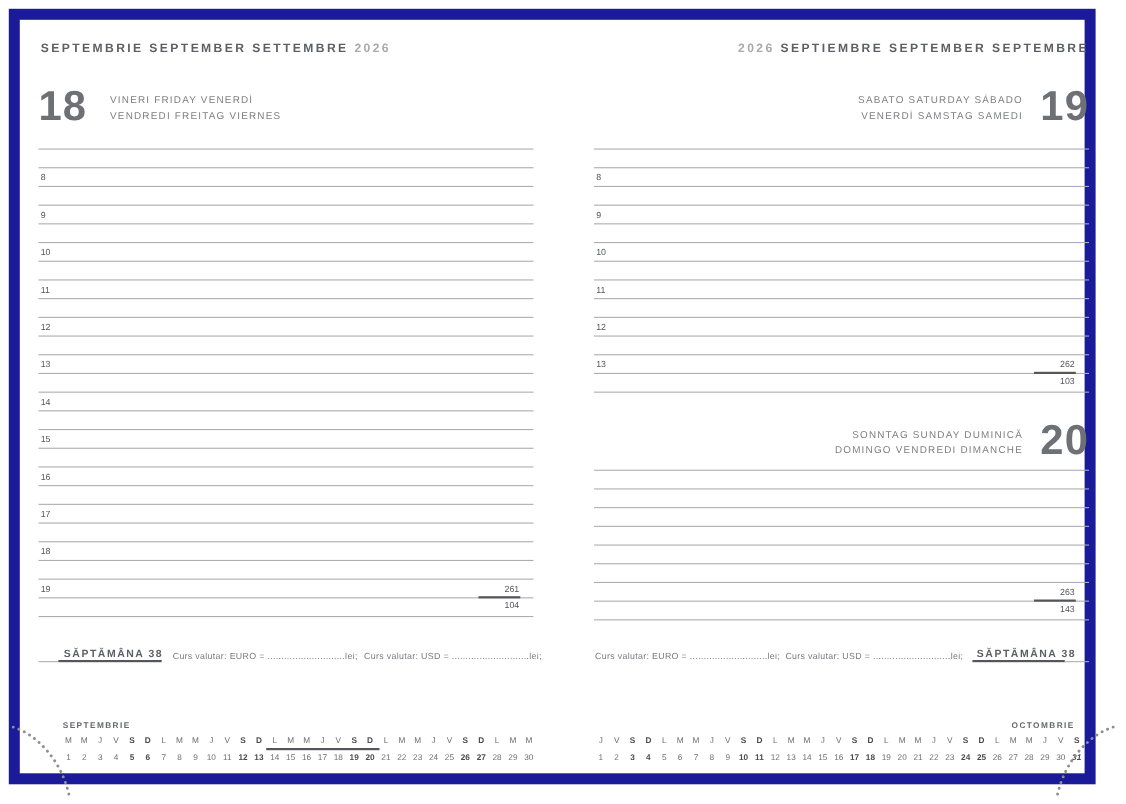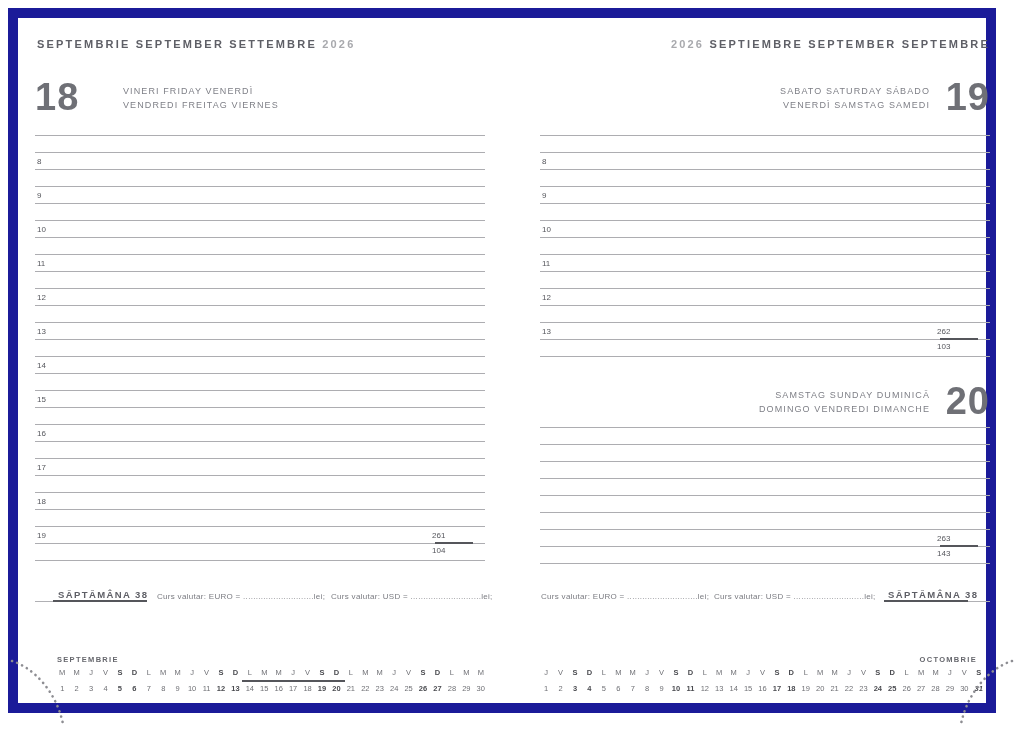--- a/index.html
+++ b/index.html
@@ -24,21 +24,21 @@
     font-size:38px;line-height:34px;font-weight:600;color:#6f7076;letter-spacing:1px;
   }
   .day-names{
     font-size:9px;line-height:14px;letter-spacing:1.1px;color:#7e7f86;white-space:nowrap;
   }
   .r{text-align:right;}
   
   .schedule{position:absolute;}
   .hline{position:absolute;left:0;right:0;height:1px;background:#adadb1;}
   .hour{position:absolute;left:2px;font-size:8px;line-height:10px;color:#55565c;}
-  .mark-num{position:absolute;right:13px;width:40px;text-align:left;font-size:8px;line-height:10px;color:#55565c;}
+  .mark-num{position:absolute;right:13px;width:40px;text-align:right;font-size:8px;line-height:10px;color:#55565c;}
   .mark-line{position:absolute;right:12px;width:38px;height:2px;background:#55565b;}
   
   .week-label{
     font-size:9.5px;font-weight:bold;letter-spacing:1.4px;color:#5e5f66;top:589px;white-space:nowrap;
   }
   .thickline{height:2px;background:#55565b;top:600px;}
   .thinline{height:1px;background:#b0b0b4;top:601px;}
   .currency{
     font-size:8px;letter-spacing:0.3px;color:#7a7b81;top:592px;white-space:nowrap;
   }
@@ -56,33 +56,33 @@
 </style>
 </head>
 <body>
 
 <div class="blue-frame"></div>
 
 <div class="abs month-header" style="left:37px;"><span>SEPTEMBRIE SEPTEMBER SETTEMBRE</span> <span class="year">2026</span></div>
 <div class="abs month-header r" style="right:34px;"><span class="year">2026</span> <span>SEPTIEMBRE SEPTEMBER SEPTEMBRE</span></div>
 
 <div class="abs day-num" style="left:35px;top:80px;">18</div>
-<div class="abs day-names" style="left:100px;top:84px;margin-left:23px;">
+<div class="abs day-names" style="left:100px;top:84px;">
   <div>VINERI FRIDAY VENERDÌ</div>
   <div>VENDREDI FREITAG VIERNES</div>
 </div>
 
 <div class="abs day-names r" style="right:94px;top:84px;">
   <div>SABATO SATURDAY SÁBADO</div>
   <div>VENERDÌ SAMSTAG SAMEDI</div>
 </div>
 <div class="abs day-num" style="right:34px;top:80px;">19</div>
 
 <div class="abs day-names r" style="right:94px;top:388px;">
-  <div>SAMSTAG SUNDAY DUMINICĂ</div>
+  <div>SONNTAG SUNDAY DUMINICĂ</div>
   <div>DOMINGO VENDREDI DIMANCHE</div>
 </div>
 <div class="abs day-num" style="right:34px;top:384px;">20</div>
 
 <div class="schedule" id="sched-18" style="left:35px;top:135px;width:450px;height:430px;">
     <div class="hline" style="top: 0px;"></div>
     <div class="hline" style="top: 17px;"></div>
     <div class="hline" style="top: 34px;"></div>
     <div class="hline" style="top: 51px;"></div>
     <div class="hline" style="top: 68px;"></div>

